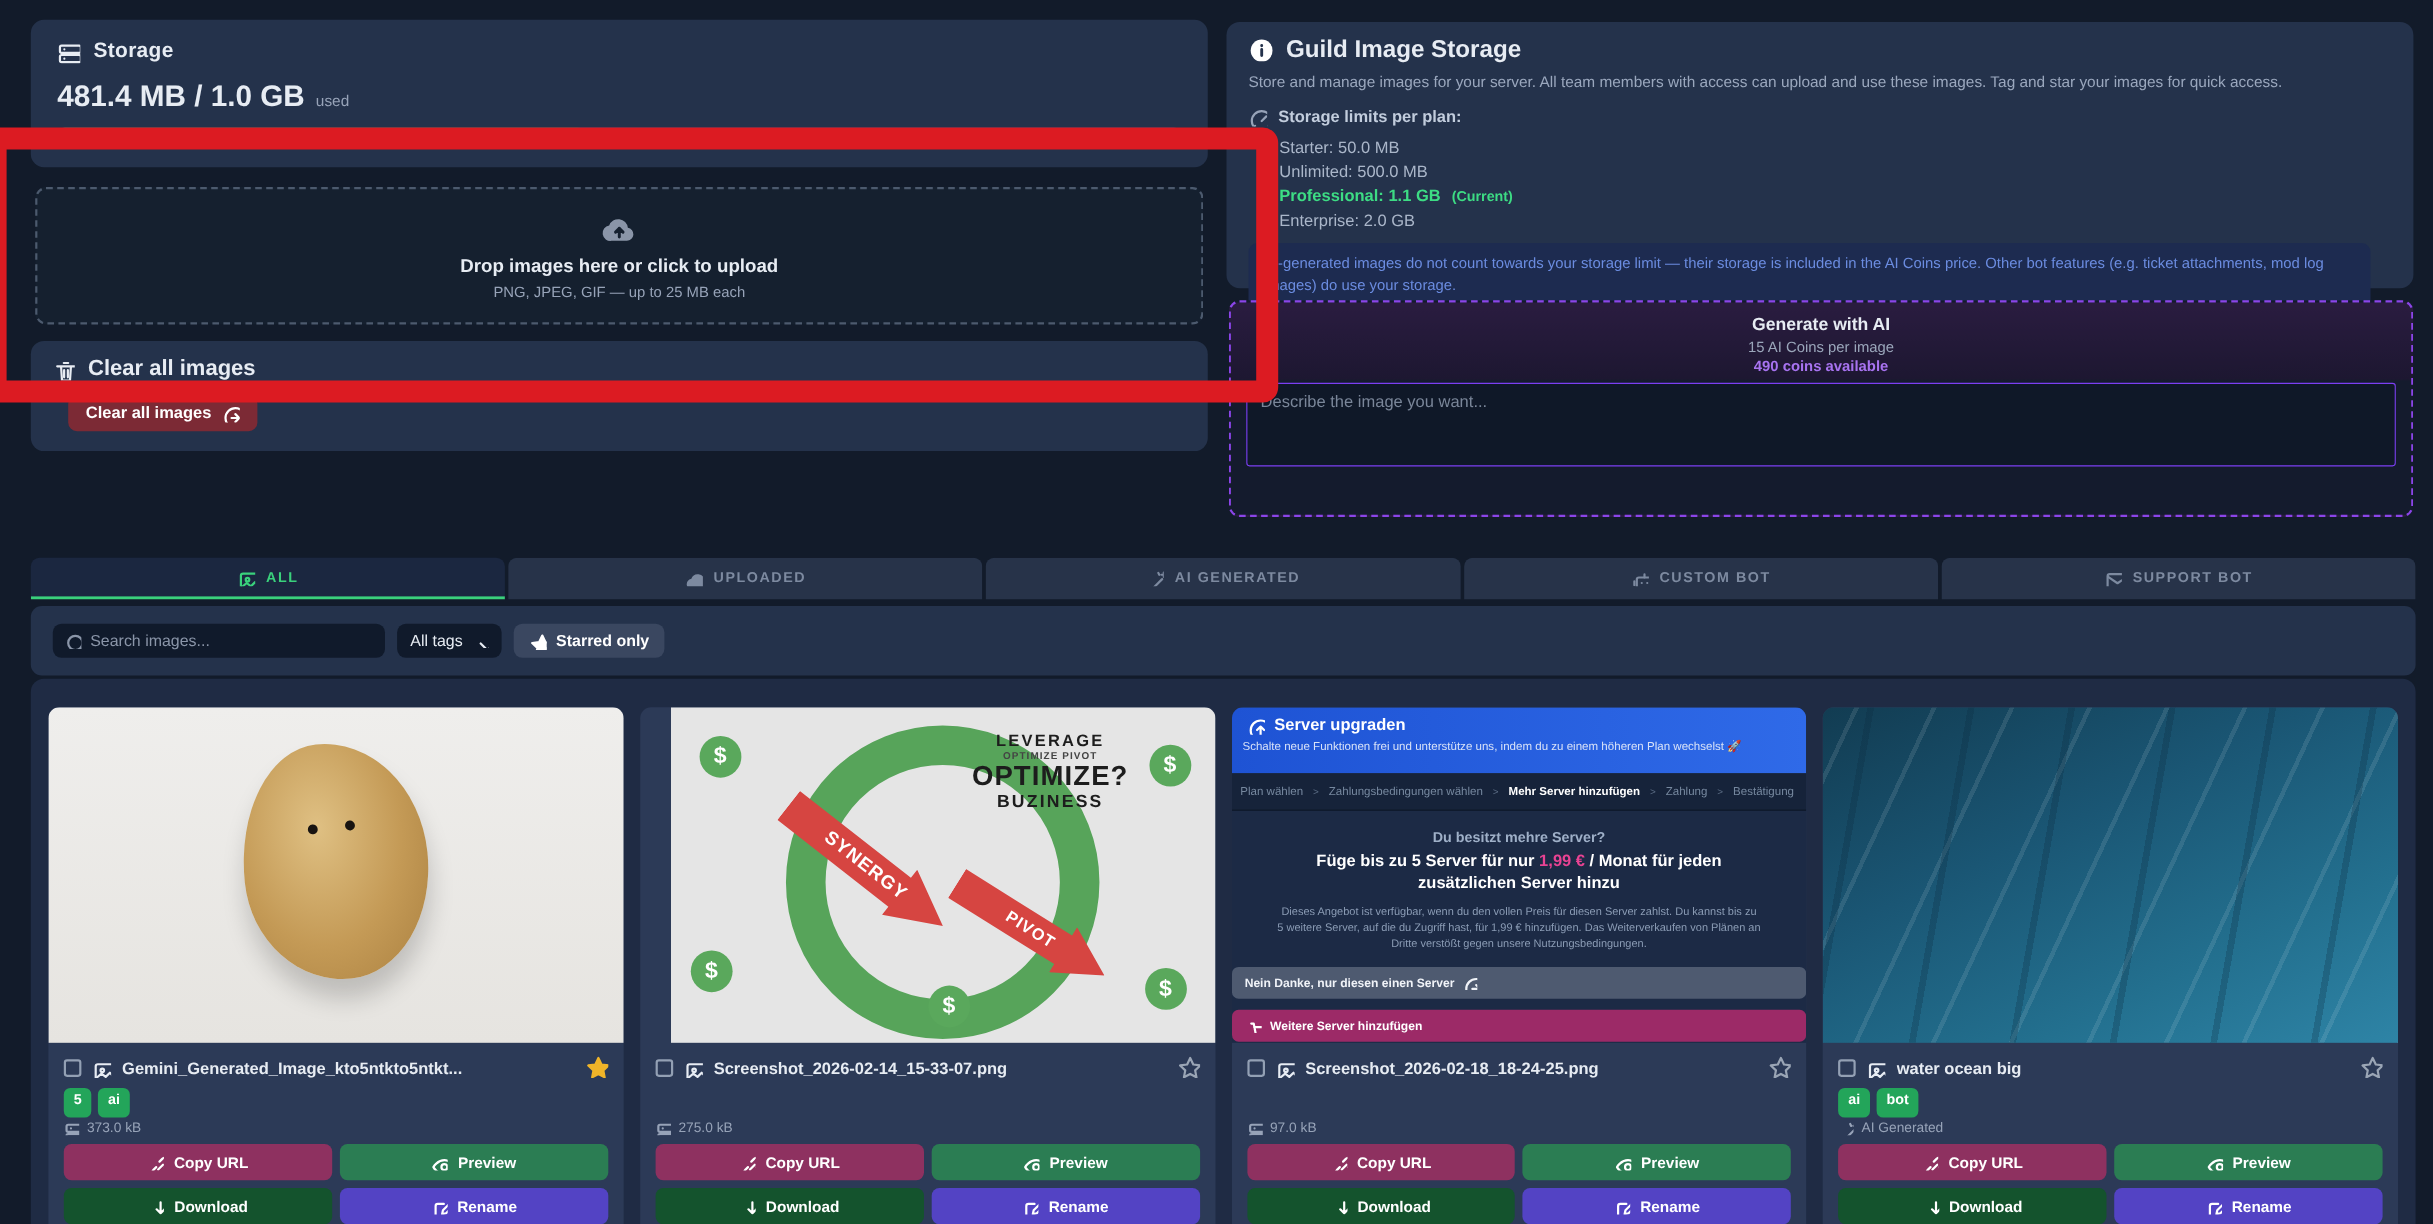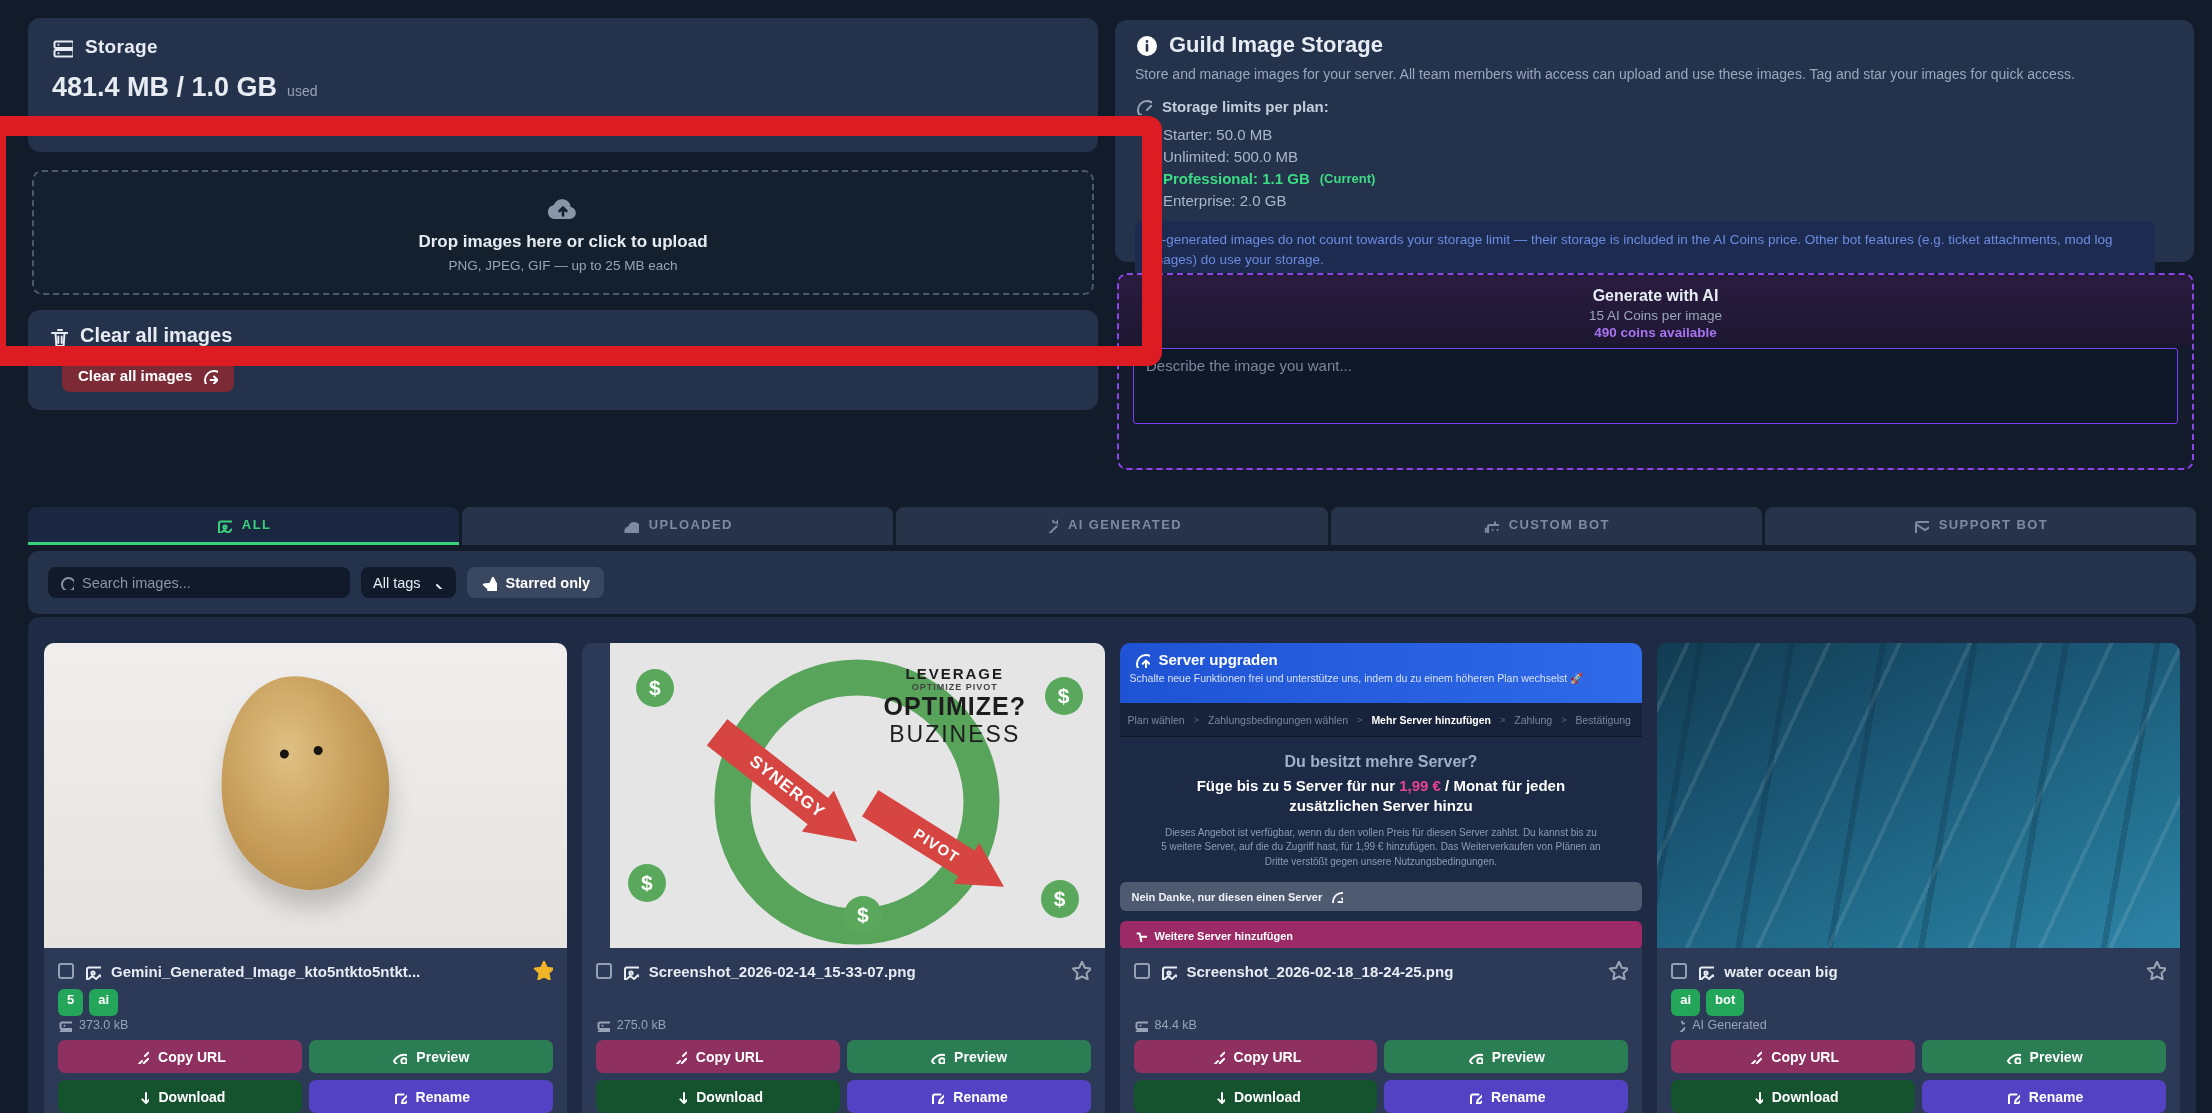--- a/index.html
+++ b/index.html
@@ -103,35 +103,35 @@
   .potato-body { position:absolute; left:50%; top:46%; width:168px; height:215px; transform:translate(-50%,-50%) rotate(-6deg); background:radial-gradient(ellipse at 42% 35%, #dfc083 0%, #c49a56 55%, #a97f3f 100%); border-radius:46% 54% 48% 52% / 55% 50% 50% 45%; box-shadow:0 18px 22px rgba(0,0,0,.18); }
   .potato-eye { position:absolute; width:9px; height:9px; background:#181411; border-radius:50%; top:72px; }
   .potato-eye.l { left:62px; } .potato-eye.r { left:96px; }
 
   .art-biz { background:#e5e5e5; color:#222;margin-left:28px; }
   .biz-ring { position:absolute; left:50%; top:52%; width:285px; height:285px; transform:translate(-50%,-50%); border:36px solid #57a45a; border-radius:50%; }
   .biz-text { position:absolute; left:250px; top:22px; width:190px; text-align:center; color:#1d1d1d; }
   .biz-t1 { font-size:15px; font-weight:bold; letter-spacing:2px; }
   .biz-t2 { font-size:9px; font-weight:bold; letter-spacing:1px; color:#444; }
   .biz-t3 { font-size:25px; font-weight:bold; letter-spacing:1px; }
-  .biz-t4 { font-size:23px; font-weight:normal; letter-spacing:2px; }
+  .biz-t4 { font-size:16px; font-weight:bold; letter-spacing:2px; }
   .ribbon { position:absolute; background:#d64541; color:#fff; font-weight:bold; display:flex; align-items:center; justify-content:center; clip-path:polygon(0 18%,72% 18%,72% 0,100% 50%,72% 100%,72% 82%,0 82%); }
   .ribbon.synergy { left:88px; top:118px; width:178px; height:52px; font-size:17px; transform:rotate(38deg); letter-spacing:1px; }
   .ribbon.pivot { left:248px; top:178px; width:158px; height:48px; font-size:15px; transform:rotate(32deg); letter-spacing:1px; }
   .dollar { position:absolute; width:38px; height:38px; border-radius:50%; background:#5aa85c; color:#fff; font-size:21px; font-weight:bold; display:flex; align-items:center; justify-content:center; }
 
   .art-upgrade { background:#1c2a45; }
   .up-banner { height:60px; background:linear-gradient(90deg,#1e53d4,#2f6ae8); padding:8px 10px 0 14px; }
   .up-banner-title { display:flex; align-items:center; gap:9px; font-size:15px; font-weight:bold; color:#fff; }
   .up-banner-title .ic { width:16px; height:16px; }
   .up-banner-sub { margin:4px 0 0 -4px; font-size:10.5px; color:#d8e2f8; white-space:nowrap; }
   .up-steps { height:34px; background:#16233a; display:flex; align-items:center; gap:9px; padding:0 8px; font-size:10.5px; color:#76889f; white-space:nowrap; overflow:hidden; border-bottom:1px solid #0e1727; }
   .up-steps .sep { color:#5b6c84; font-size:9px; }
   .up-steps .step-active { color:#fff; font-weight:bold; }
-  .up-q { margin-top:16px; text-align:center; font-size:16px; font-weight:bold; color:#9fb0c8; }
+  .up-q { margin-top:16px; text-align:center; font-size:13px; font-weight:bold; color:#9fb0c8; }
   .up-offer { margin:5px auto 0; width:420px; text-align:center; font-size:15px; font-weight:bold; color:#fff; line-height:1.35; }
   .up-price { color:#e84393; }
   .up-terms { margin:9px auto 0; width:440px; text-align:center; font-size:10px; color:#8b9cb5; line-height:1.45; }
   .up-btns { display:flex; justify-content:center; gap:10px; margin-top:13px;flex-direction:column; }
   .up-decline { background:#4e5a70; border:none; border-radius:6px; color:#f0f3f8; font-family:inherit; font-size:11px; font-weight:bold; padding:8px 12px; display:flex; align-items:center; gap:8px; cursor:pointer; }
   .up-accept { background:#9c2a67; border:none; border-radius:6px; color:#fff; font-family:inherit; font-size:11px; font-weight:bold; padding:8px 14px; display:flex; align-items:center; gap:8px; cursor:pointer; }
   .up-btns .ic { width:13px; height:13px; }
 
   .art-ocean { background:linear-gradient(155deg,#123c52 0%,#1a5674 38%,#23708f 72%,#2e84a6 100%); }
   .art-ocean::before { content:""; position:absolute; inset:0; background:repeating-linear-gradient(115deg, rgba(255,255,255,0) 0 26px, rgba(255,255,255,.10) 26px 30px, rgba(255,255,255,0) 30px 64px); }
@@ -535,21 +535,21 @@
         <span class="file-name">Screenshot_2026-02-18_18-24-25.png</span>
         <button class="star-btn"><svg class="ic">
               <use href="#i-star"></use>
             </svg></button>
       </div>
       <div class="tag-row"></div>
       <div class="meta-row">
         <svg class="ic">
             <use href="#i-drive"></use>
           </svg>
-        <span>84.4 kB</span>
+        <span>97.0 kB</span>
       </div>
       <div class="btn-grid">
         <button class="cbtn btn-copy">
             <svg class="ic">
               <use href="#i-link"></use>
             </svg>
             <span>Copy URL</span>
           </button>
         <button class="cbtn btn-preview">
             <svg class="ic">

